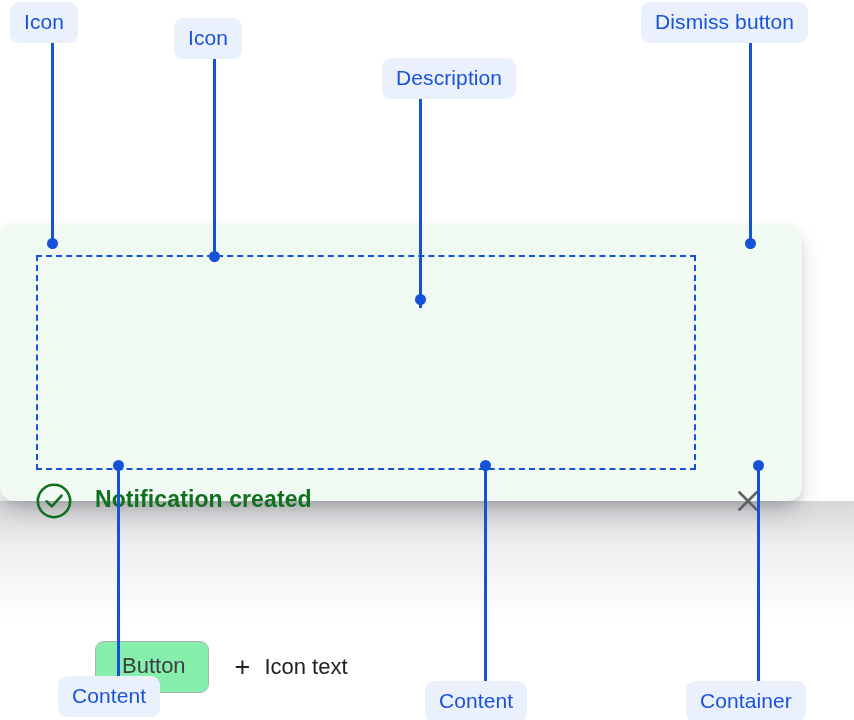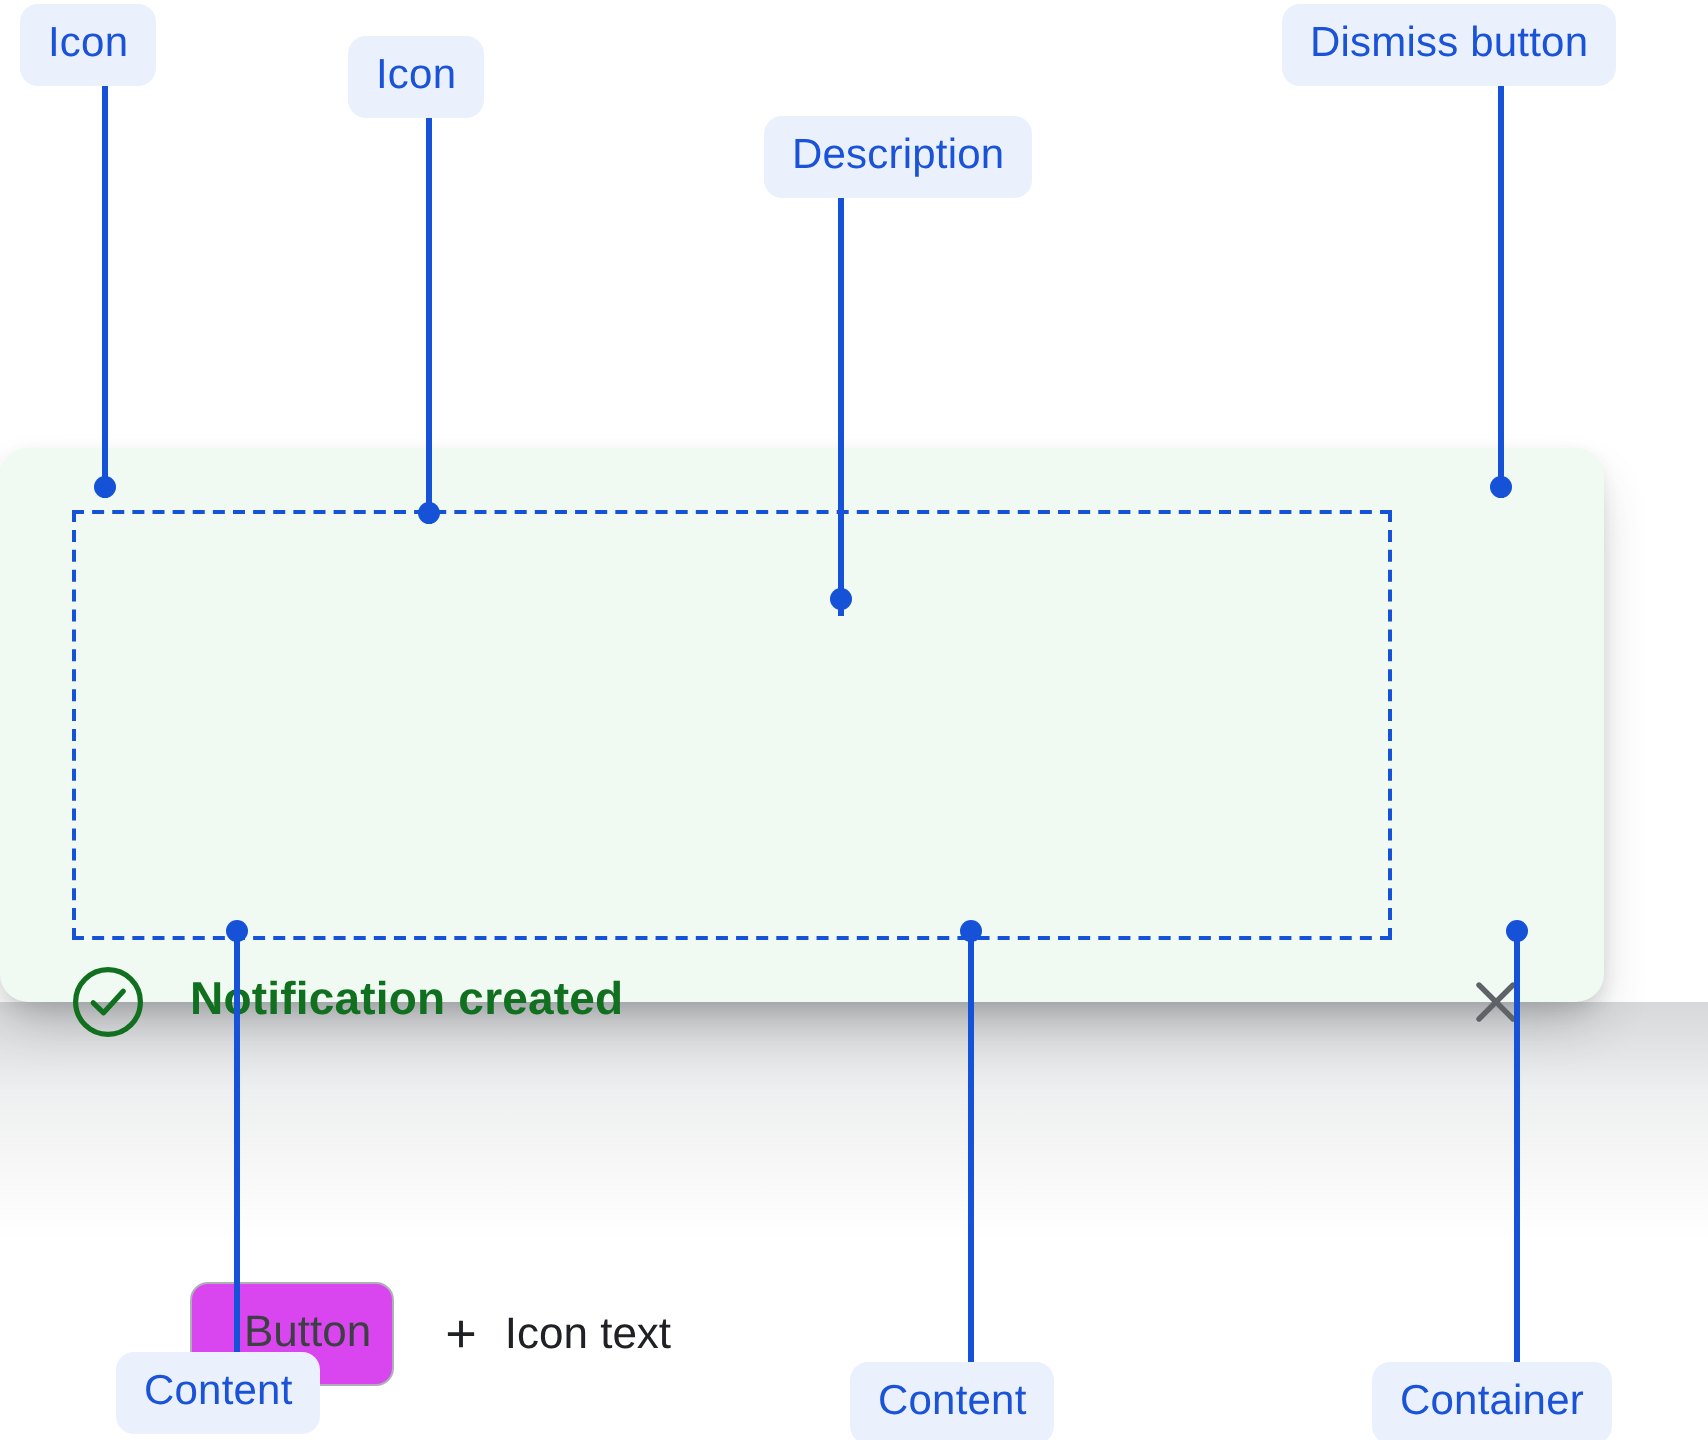--- a/index.html
+++ b/index.html
@@ -112,24 +112,24 @@
     position: absolute;
     left: 95px;
     top: 417px;
     display: flex;
     align-items: center;
   }
   #action-button {
     font-family: "Liberation Sans", sans-serif;
     font-size: 22px;
     color: #3c4043;
-    background: #d946ef;
+    background: #86efac;
     border: 1.6px solid #adb1b6;
     border-radius: 9px;
-    padding: 11px 10px 13px 26px;
+    padding: 11px 22px 13px 26px;
     cursor: pointer;
   }
   #action-link {
     display: flex;
     align-items: center;
     margin-left: 26px;
     font-size: 22px;
     color: #202124;
     cursor: pointer;
   }

